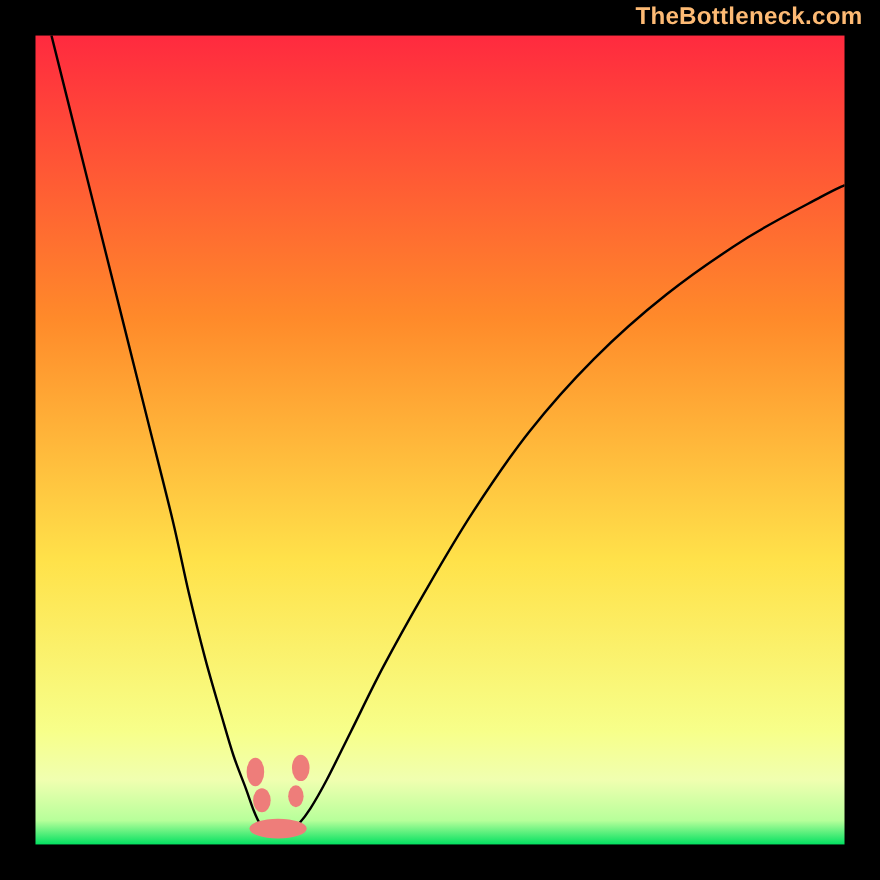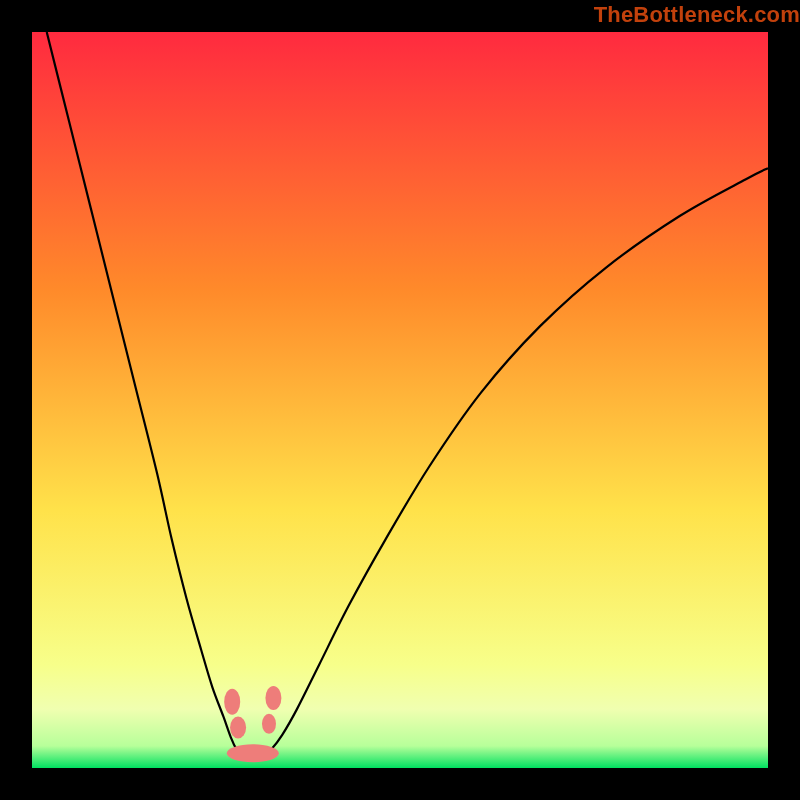--- a/index.html
+++ b/index.html
@@ -26,22 +26,22 @@
     overflow: hidden;
   }
   .plot svg {
     display: block;
     width: 736px;
     height: 736px;
   }
   .watermark {
     position: absolute;
     top: 2px;
-    right: 0;
-    color: #c2410c;
+    right: 16px;
+    color: #fdba74;
     font-size: 22px;
     font-weight: 600;
     letter-spacing: 0.2px;
     user-select: none;
   }
 </style>
 </head>
 <body>
 <div class="root">
 

